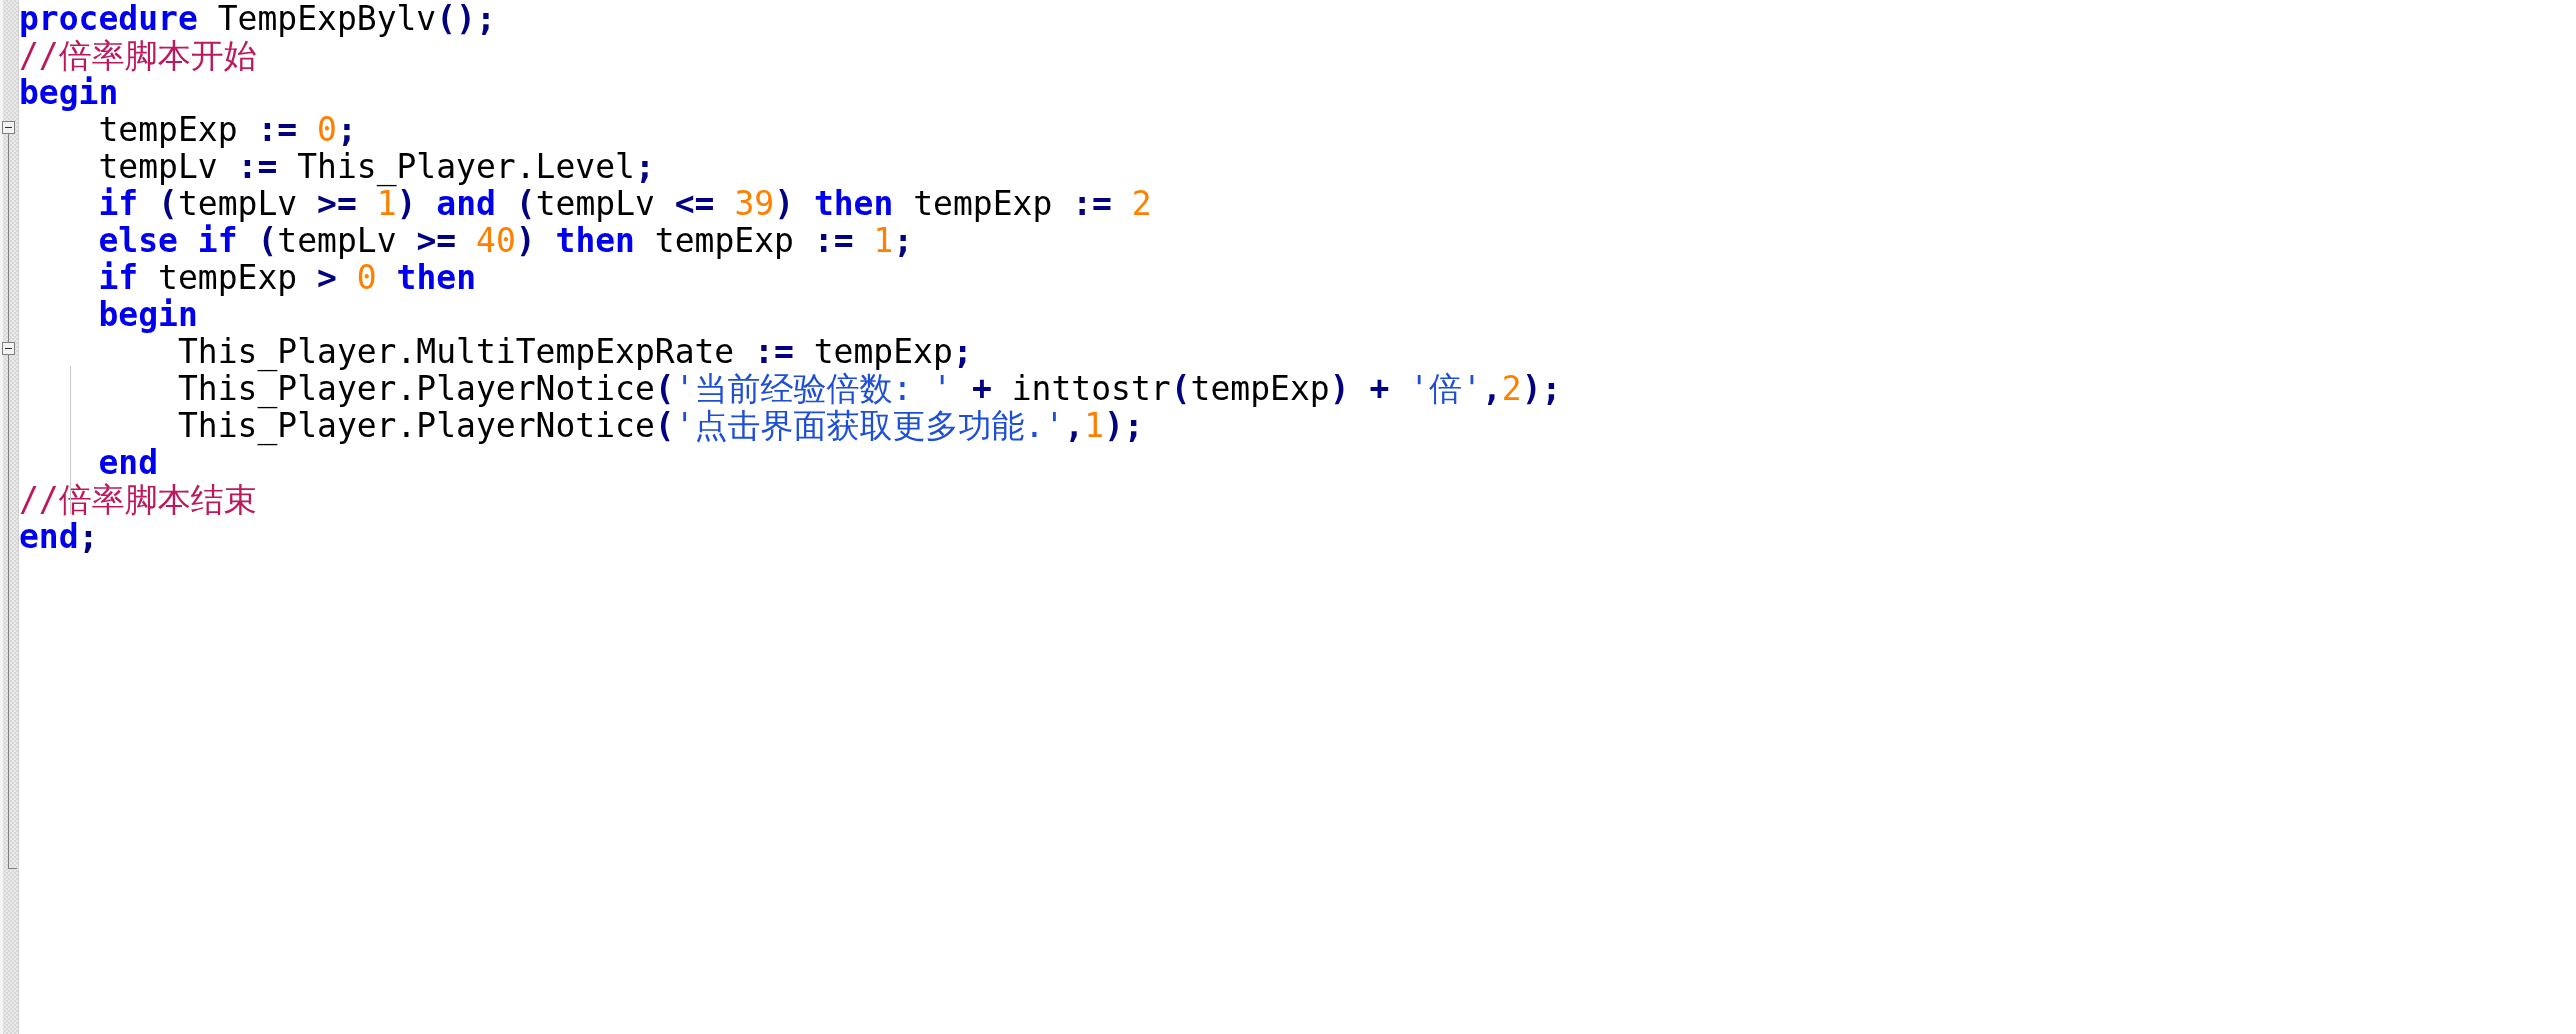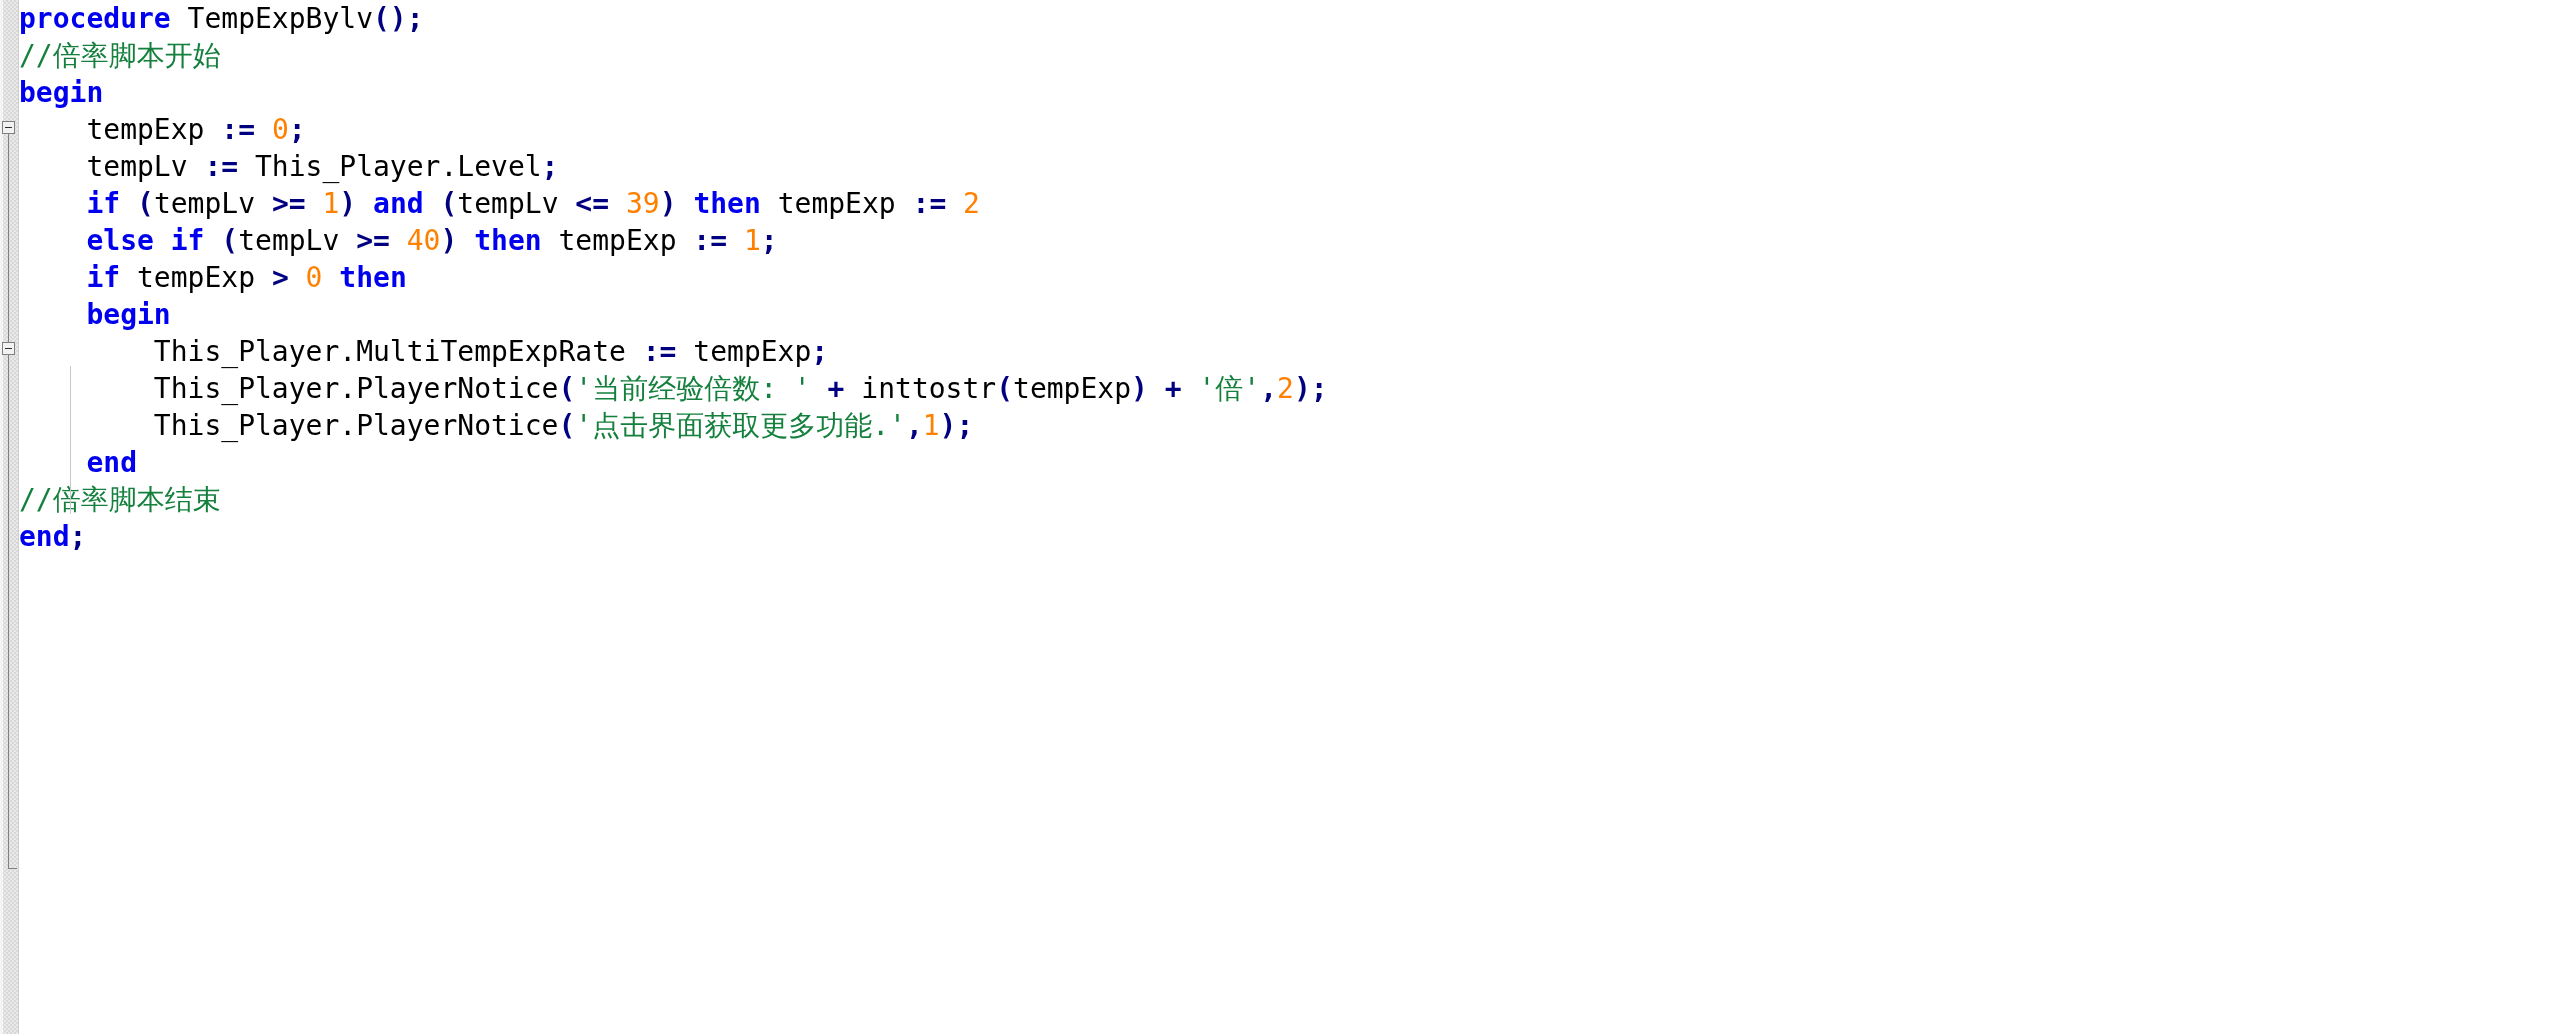--- a/index.html
+++ b/index.html
@@ -80,31 +80,31 @@
     top: 0;
     width: 2557px;
     height: 1034px;
     padding: 0;
   }
 
   .line {
     position: relative;
     height: 37px;
     line-height: 37px;
-    font-size: 28px;
+    font-size: 33px;
     white-space: pre;
     letter-spacing: 0px;
   }
 
   
   .kw   { color: #0000ee; font-weight: bold; }
   .id   { color: #000000; }
   .num  { color: #ff8000; }
-  .cm   { color: #15803d; }
-  .str  { color: #15803d; }
+  .cm   { color: #be185d; }
+  .str  { color: #1d4ed8; }
   .pn   { color: #000080; font-weight: bold; }
   .op   { color: #000080; font-weight: bold; }
   .plain{ color: #000000; }
 </style>
 </head>
 <body>
 
 <div id="editor">
 
   <div id="gutter">

